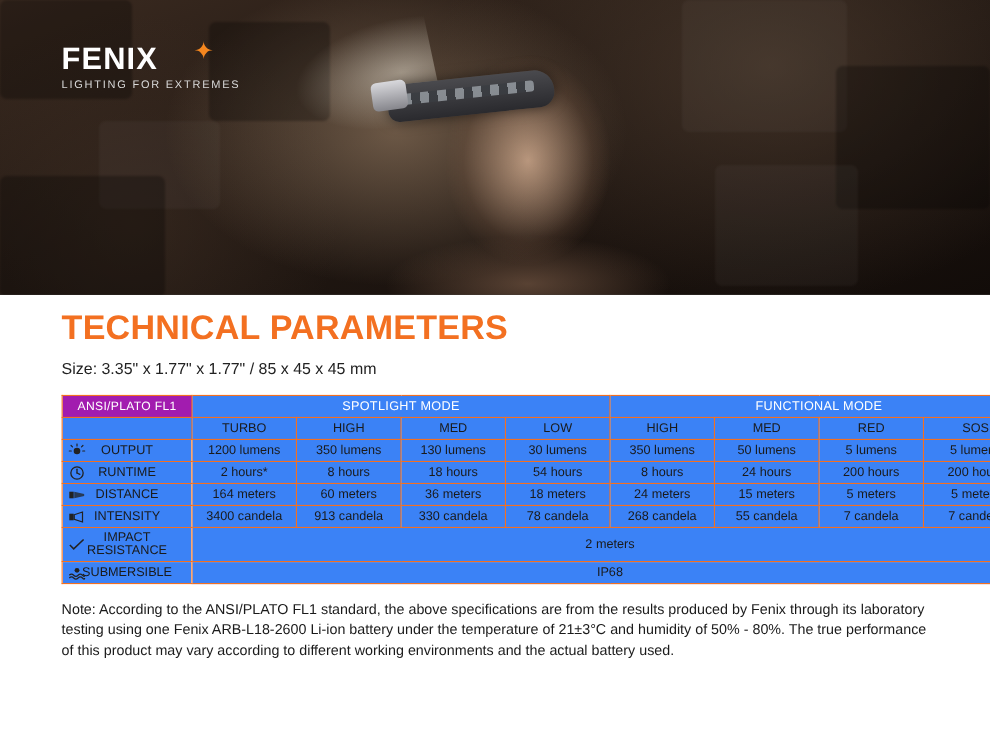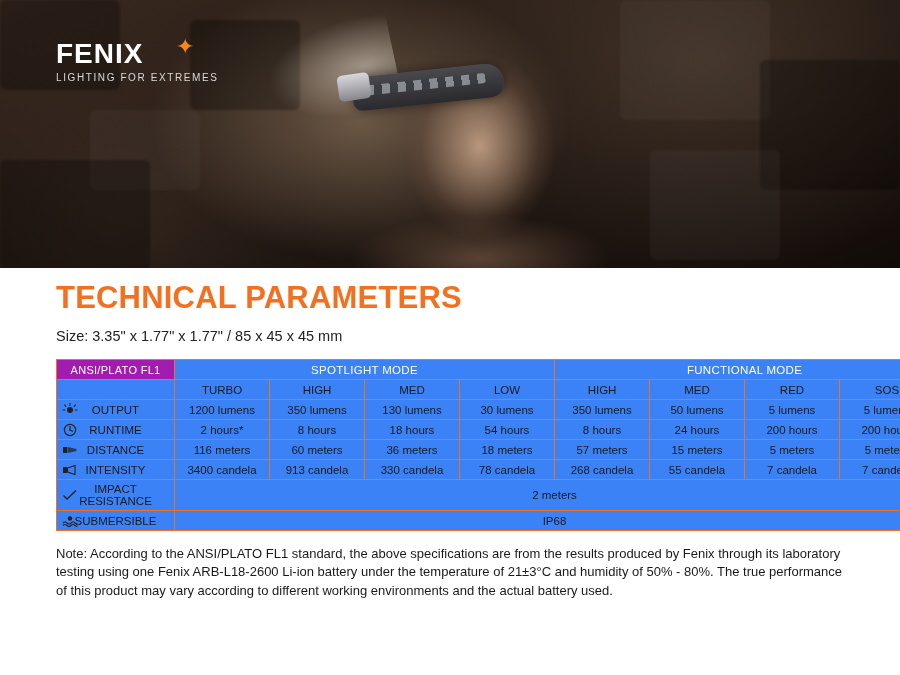--- a/index.html
+++ b/index.html
@@ -319,25 +319,25 @@
         <tr>
           <td class="rowlabel">
             <span class="ico">
               <svg viewBox="0 0 16 14" width="16" height="14" aria-hidden="true">
                 <rect x="1" y="4" width="4" height="6" fill="#222"></rect>
                 <polygon points="5.5,4 14.5,6 14.5,8 5.5,10" fill="#222" opacity="0.75"></polygon>
               </svg>
             </span>
             <span>DISTANCE</span>
           </td>
-          <td>116 meters</td>
+          <td>164 meters</td>
           <td>60 meters</td>
           <td>36 meters</td>
           <td>18 meters</td>
-          <td>57 meters</td>
+          <td>24 meters</td>
           <td>15 meters</td>
           <td>5 meters</td>
           <td>5 meters</td>
         </tr>
 
         <tr>
           <td class="rowlabel">
             <span class="ico">
               <svg viewBox="0 0 16 14" width="16" height="14" aria-hidden="true">
                 <rect x="1" y="4" width="4" height="6" fill="#222"></rect>

